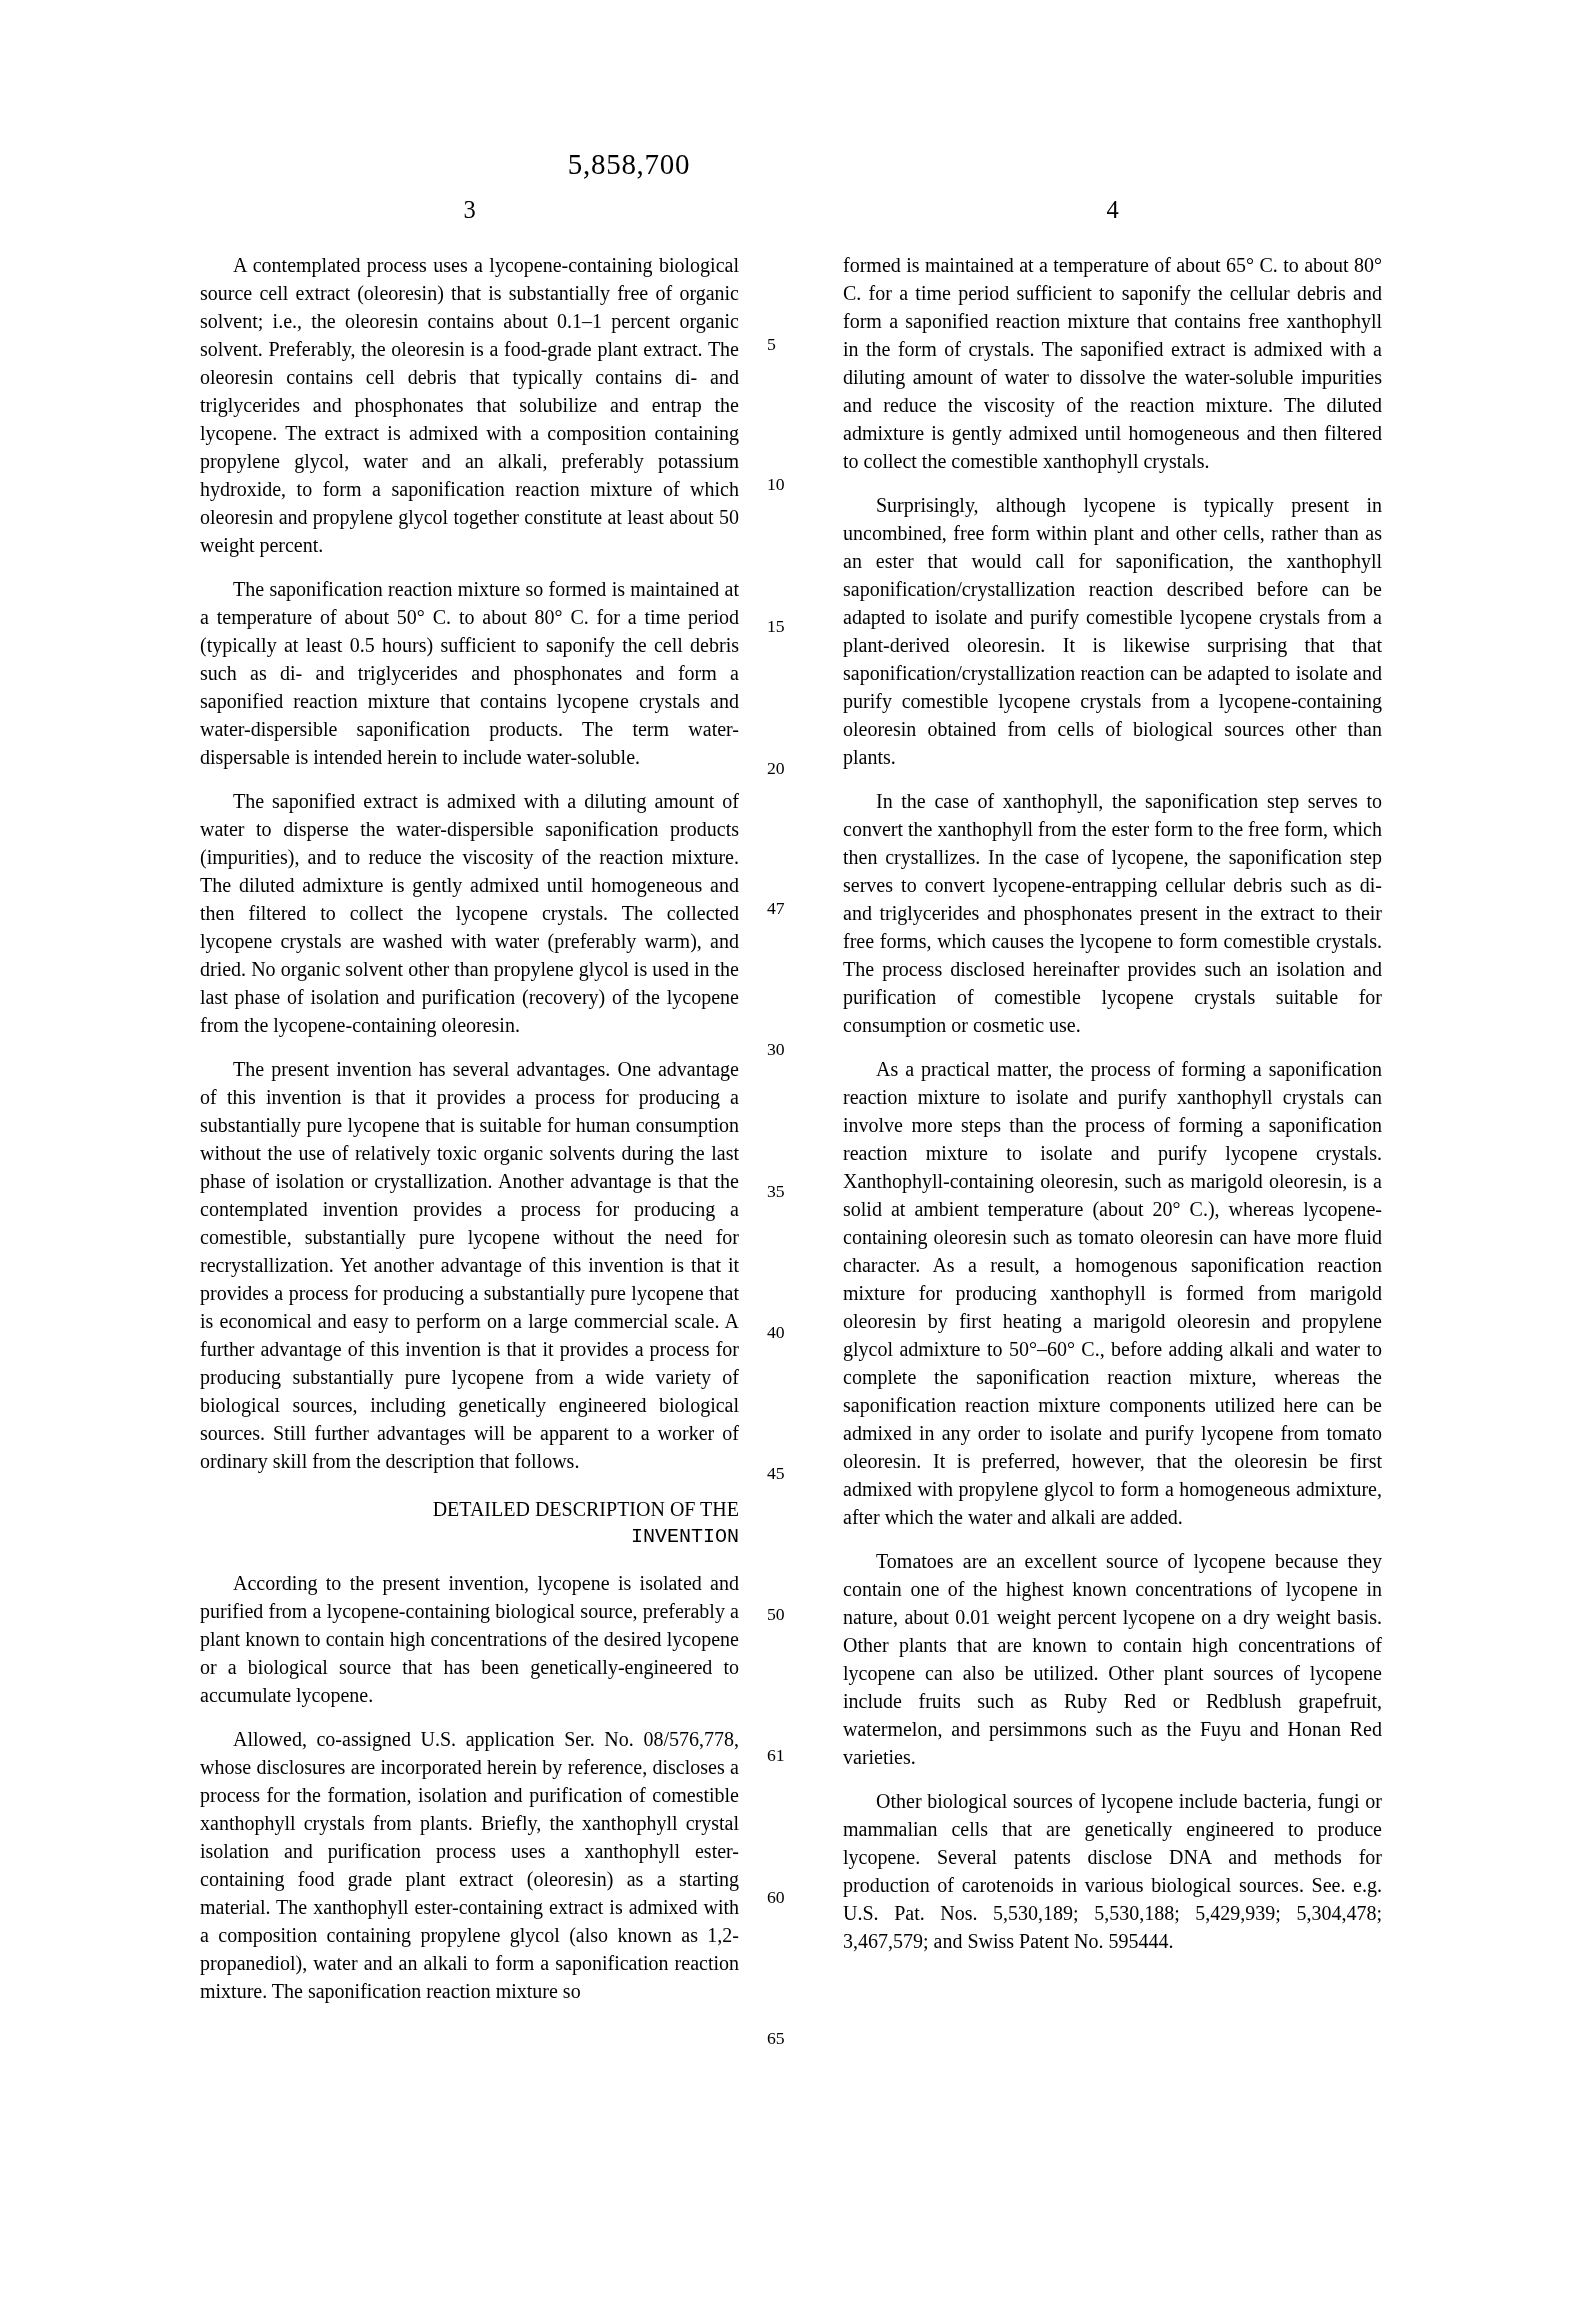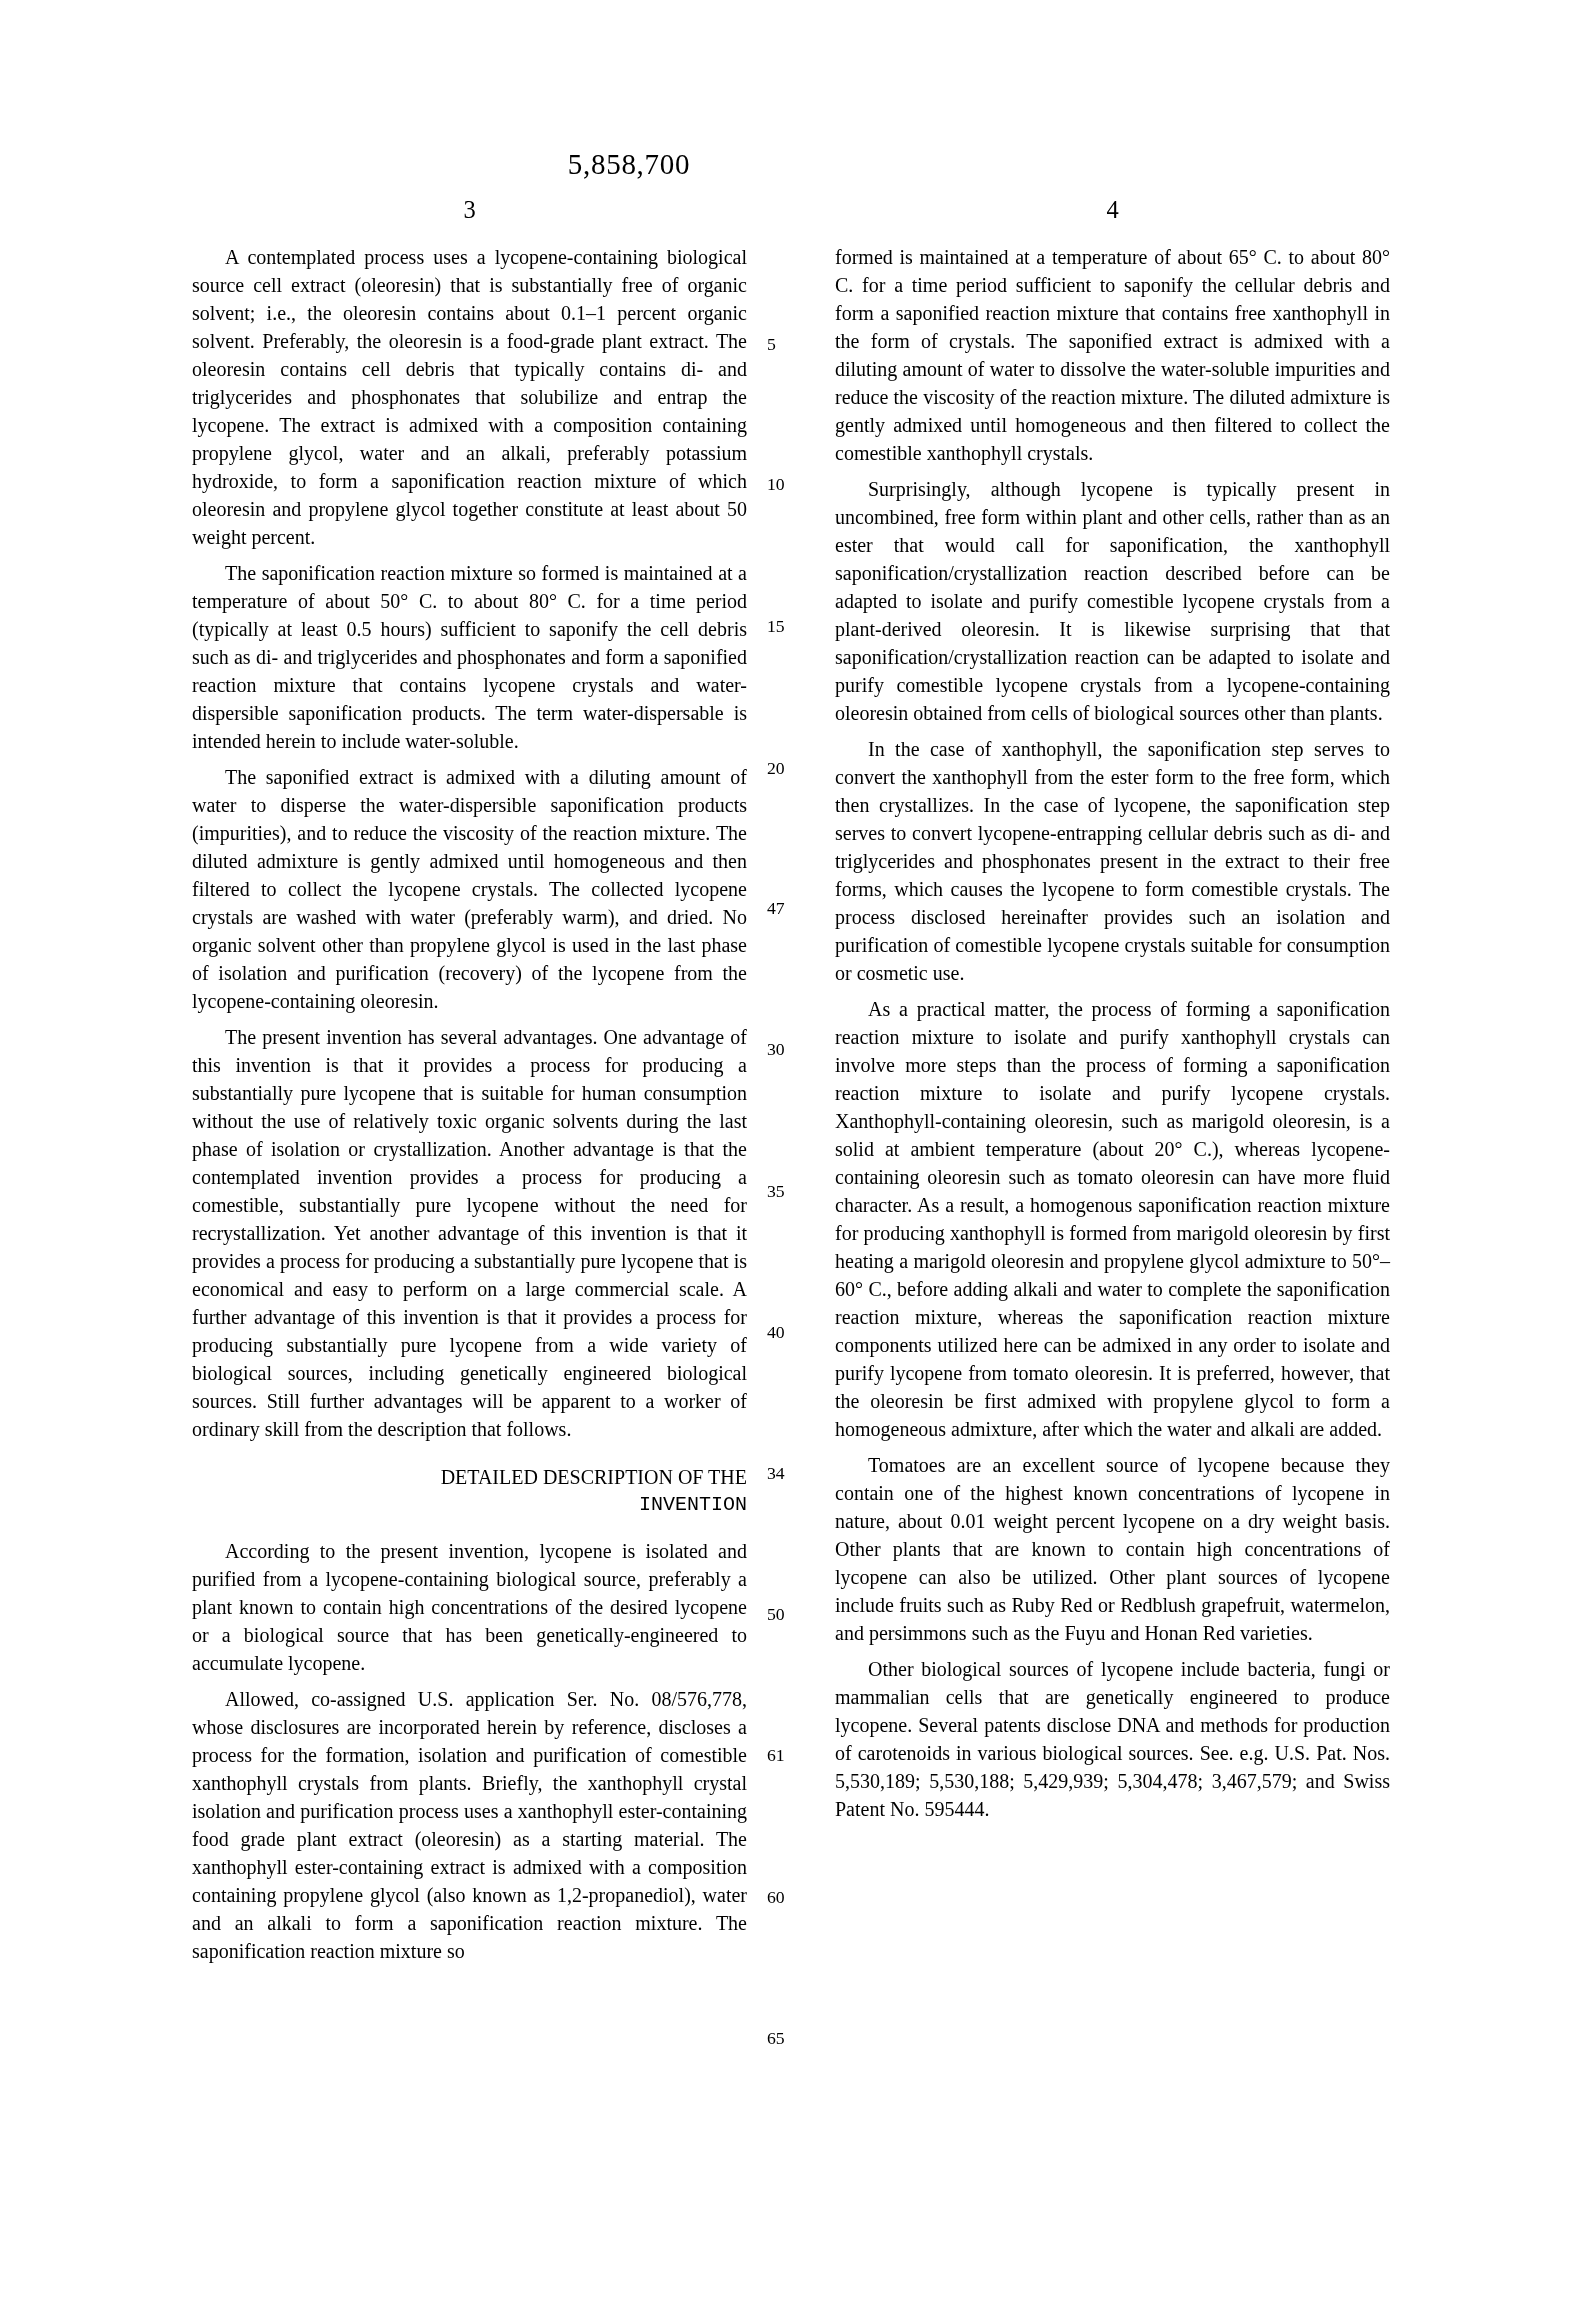--- a/index.html
+++ b/index.html
@@ -50,21 +50,21 @@
     width: 571px;
     font-size: 20px;
     line-height: 28px;
     text-align: justify;
     text-justify: inter-word;
   }
   .col.left  { left: 184px; }
   .col.right { left: 827px; }
 
   .col p {
-    margin: 8px;
+    margin: 16px;
     text-indent: 33px;
   }
   .col p.noindent { text-indent: 0; }
 
   .center-head {
     text-align: right;
     text-indent: 0 !important;
     margin-top: 20.4px !important;
     margin-bottom: 17.7px !important;
     line-height: 28px;
@@ -99,21 +99,21 @@
 
   <div class="linenums">
     <span style="top:99px;">5</span>
     <span style="top:239px;">10</span>
     <span style="top:381px;">15</span>
     <span style="top:523px;">20</span>
     <span style="top:663px;">47</span>
     <span style="top:804px;">30</span>
     <span style="top:946px;">35</span>
     <span style="top:1087px;">40</span>
-    <span style="top:1228px;">34</span>
+    <span style="top:1228px;">45</span>
     <span style="top:1369px;">50</span>
     <span style="top:1510px;">61</span>
     <span style="top:1652px;">60</span>
     <span style="top:1793px;">65</span>
   </div>
 
   <div class="columns">
 
     <div class="col left">
       <p>A contemplated process uses a lycopene-containing biological source cell extract (oleoresin) that is substantially free of organic solvent; i.e., the oleoresin contains about 0.1–1 percent organic solvent. Preferably, the oleoresin is a food-grade plant extract. The oleoresin contains cell debris that typically contains di- and triglycerides and phosphonates that solubilize and entrap the lycopene. The extract is admixed with a composition containing propylene glycol, water and an alkali, preferably potassium hydroxide, to form a saponification reaction mixture of which oleoresin and propylene glycol together constitute at least about 50 weight percent.</p>

